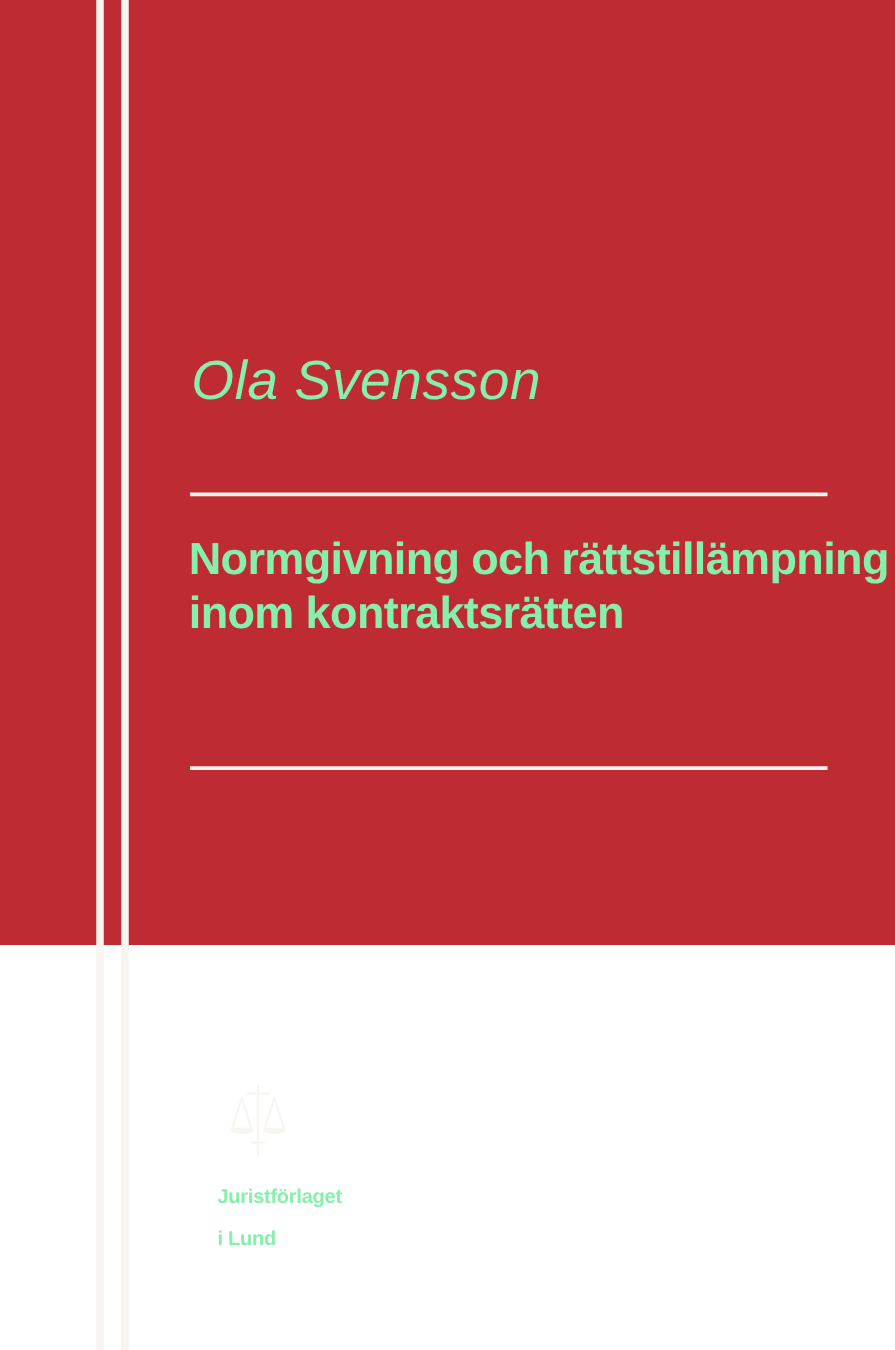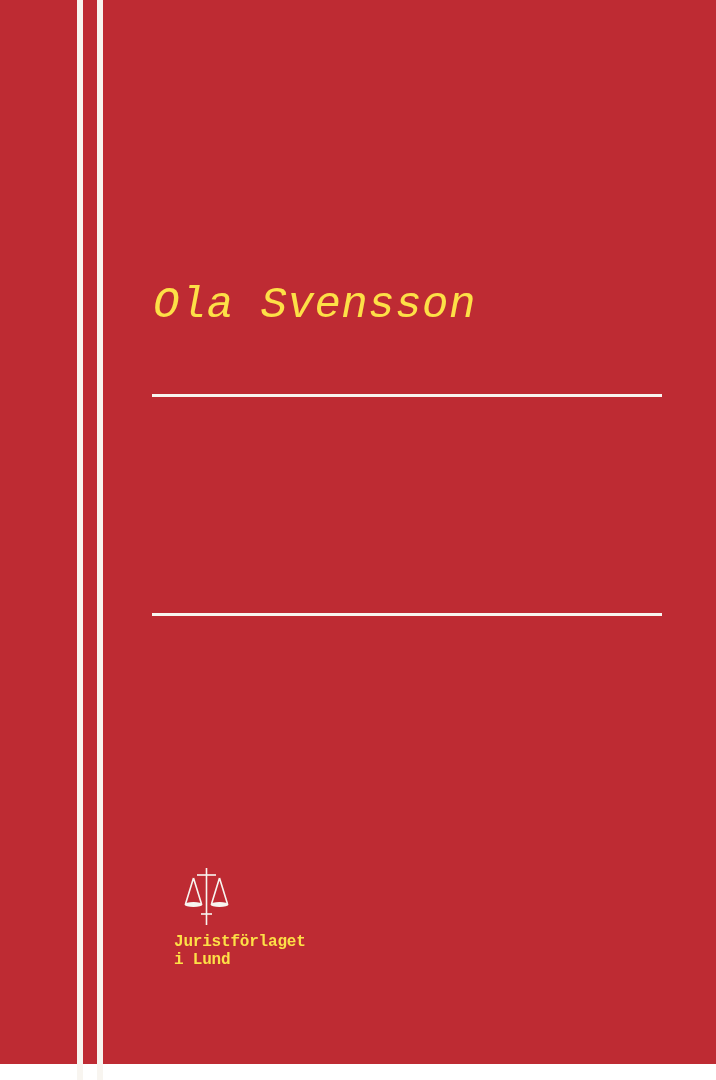--- a/index.html
+++ b/index.html
@@ -5,24 +5,24 @@
   html, body {
     margin: 0;
     padding: 0;
     width: 716px;
     height: 1080px;
     overflow: hidden;
   }
   .cover {
     position: relative;
     width: 716px;
-    height: 1064px;
+    height: 756px;
     background: #BE2B33;
-    font-family: Liberation Mono, monospace;
-    color: #fde047;
+    font-family: Liberation Sans, sans-serif;
+    color: #86efac;
   }
   .stripe {
     position: absolute;
     top: 0;
     width: 6px;
     height: 1080px;
     background: #F8F5F0;
   }
   .stripe-1 { left: 77px; }
   .stripe-2 { left: 97px; }
@@ -74,34 +74,38 @@
   }
   .publisher-name {
     position: absolute;
     left: 174px;
     top: 933px;
     font-size: 16px;
     font-weight: 700;
     line-height: 18px;
     letter-spacing: -0.2px;
   }
-  .publisher-name div { white-space: nowrap; }
+  .publisher-name div { white-space: nowrap; margin-top: 16px; }
 </style>
 </head>
 <body>
 
 <div class="cover">
 
   <div class="stripe stripe-1"></div>
   <div class="stripe stripe-2"></div>
 
   <div class="author">Ola Svensson</div>
 
   <div class="rule rule-top"></div>
 
+  <div class="title">
+    <div class="line">Normgivning och rättstillämpning</div>
+    <div class="line">inom kontraktsrätten</div>
+  </div>
 
 
   <div class="rule rule-bottom"></div>
 
   <div class="publisher-logo">
     <svg width="45" height="64" viewBox="0 0 45 62" fill="none" stroke="#F8F5F0" stroke-width="1.6">
 
       <line x1="22.5" y1="3" x2="22.5" y2="60"></line>
 
       <line x1="13" y1="10" x2="32" y2="10"></line>

